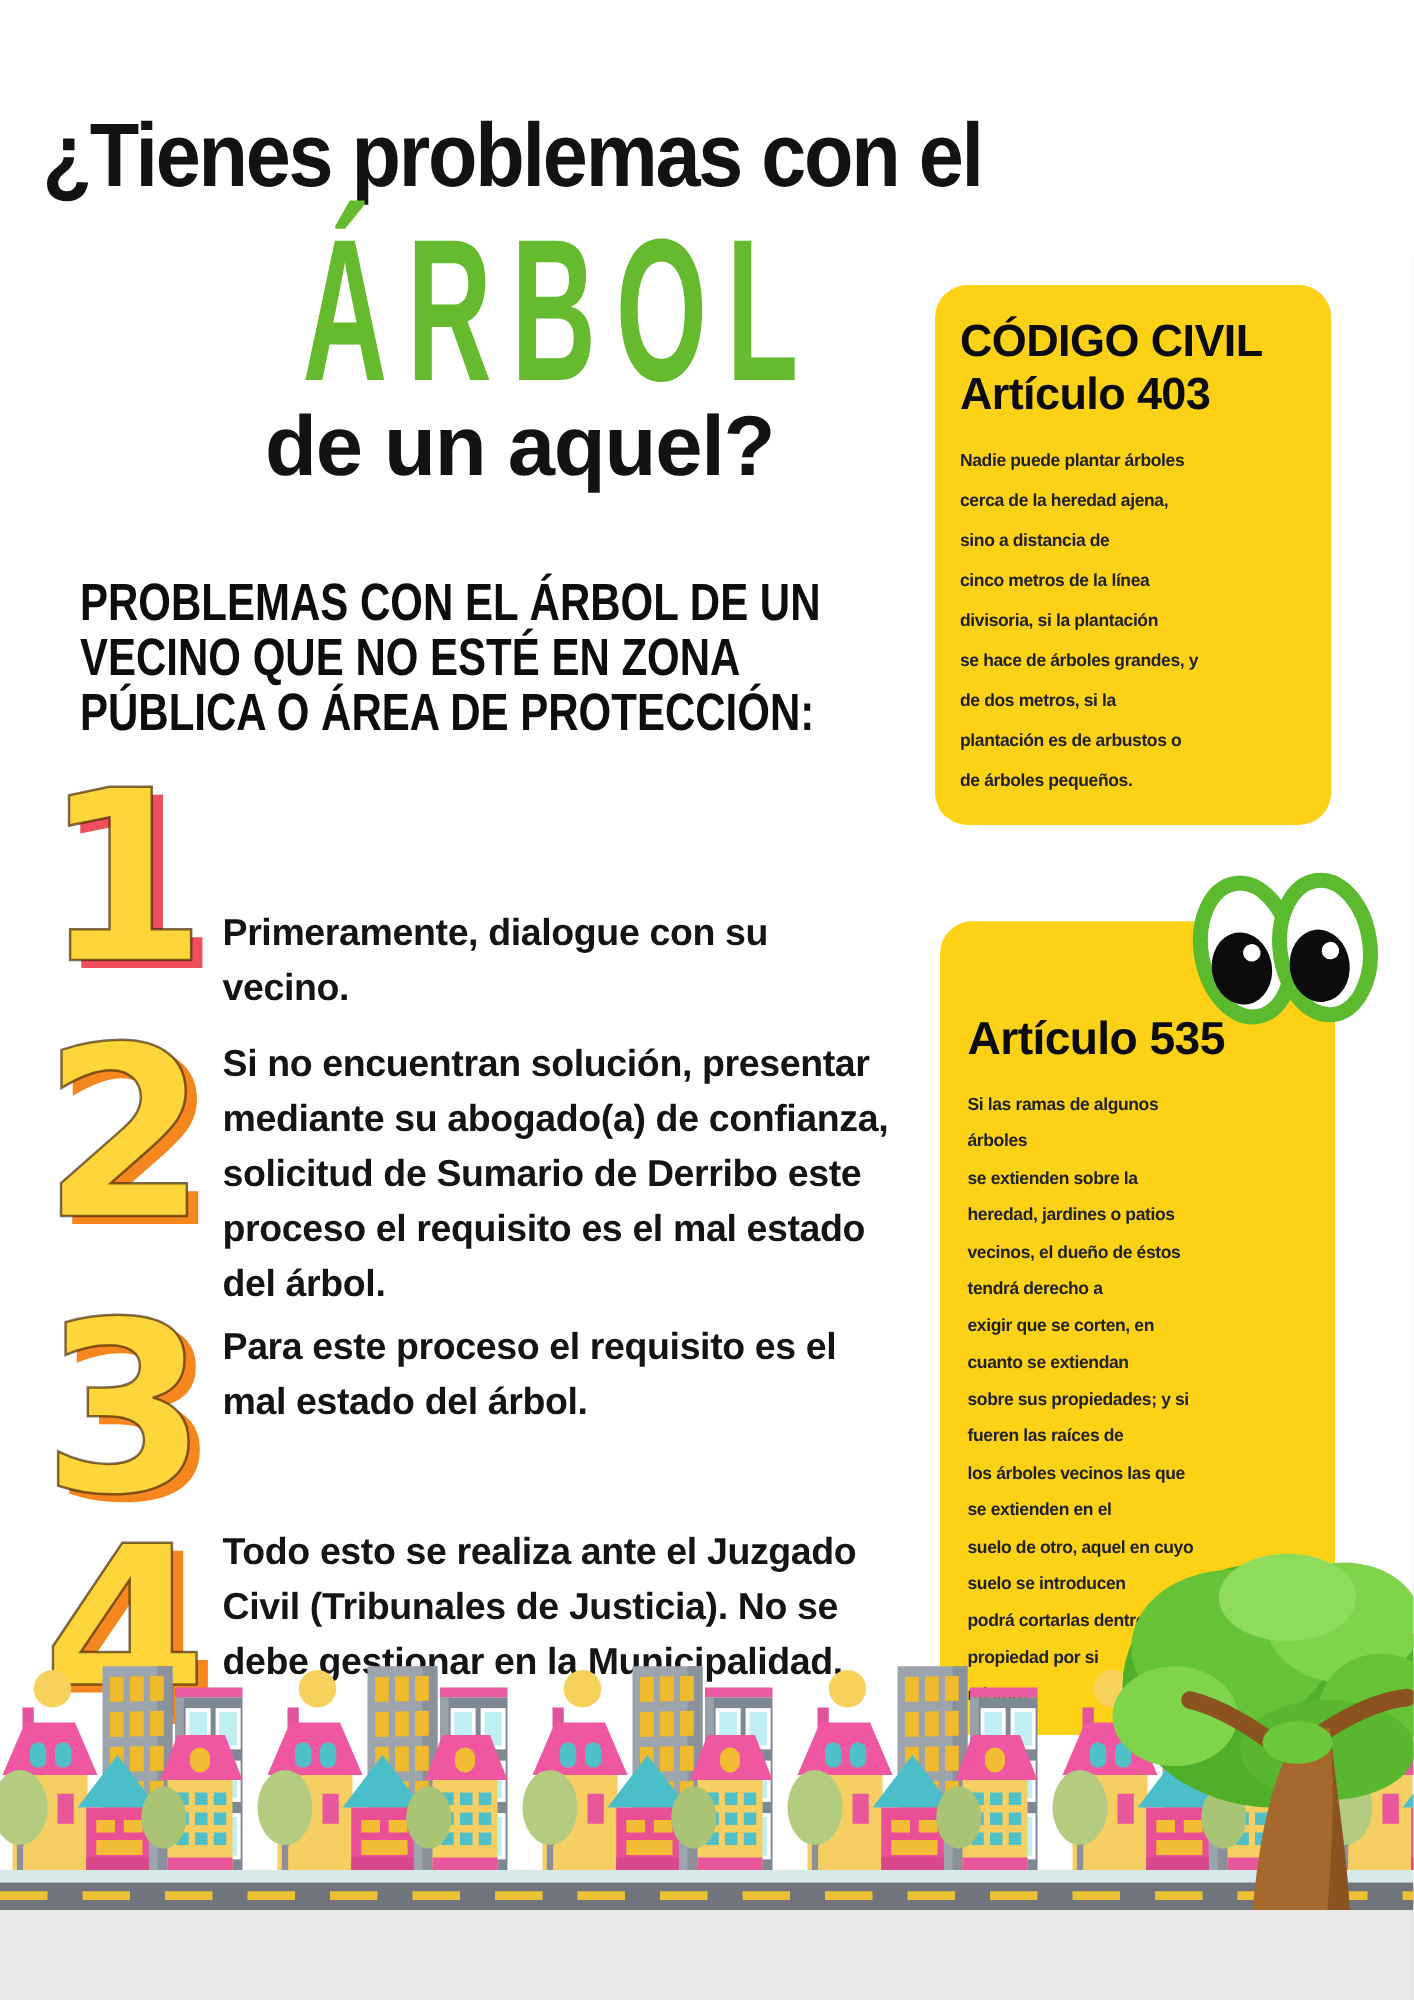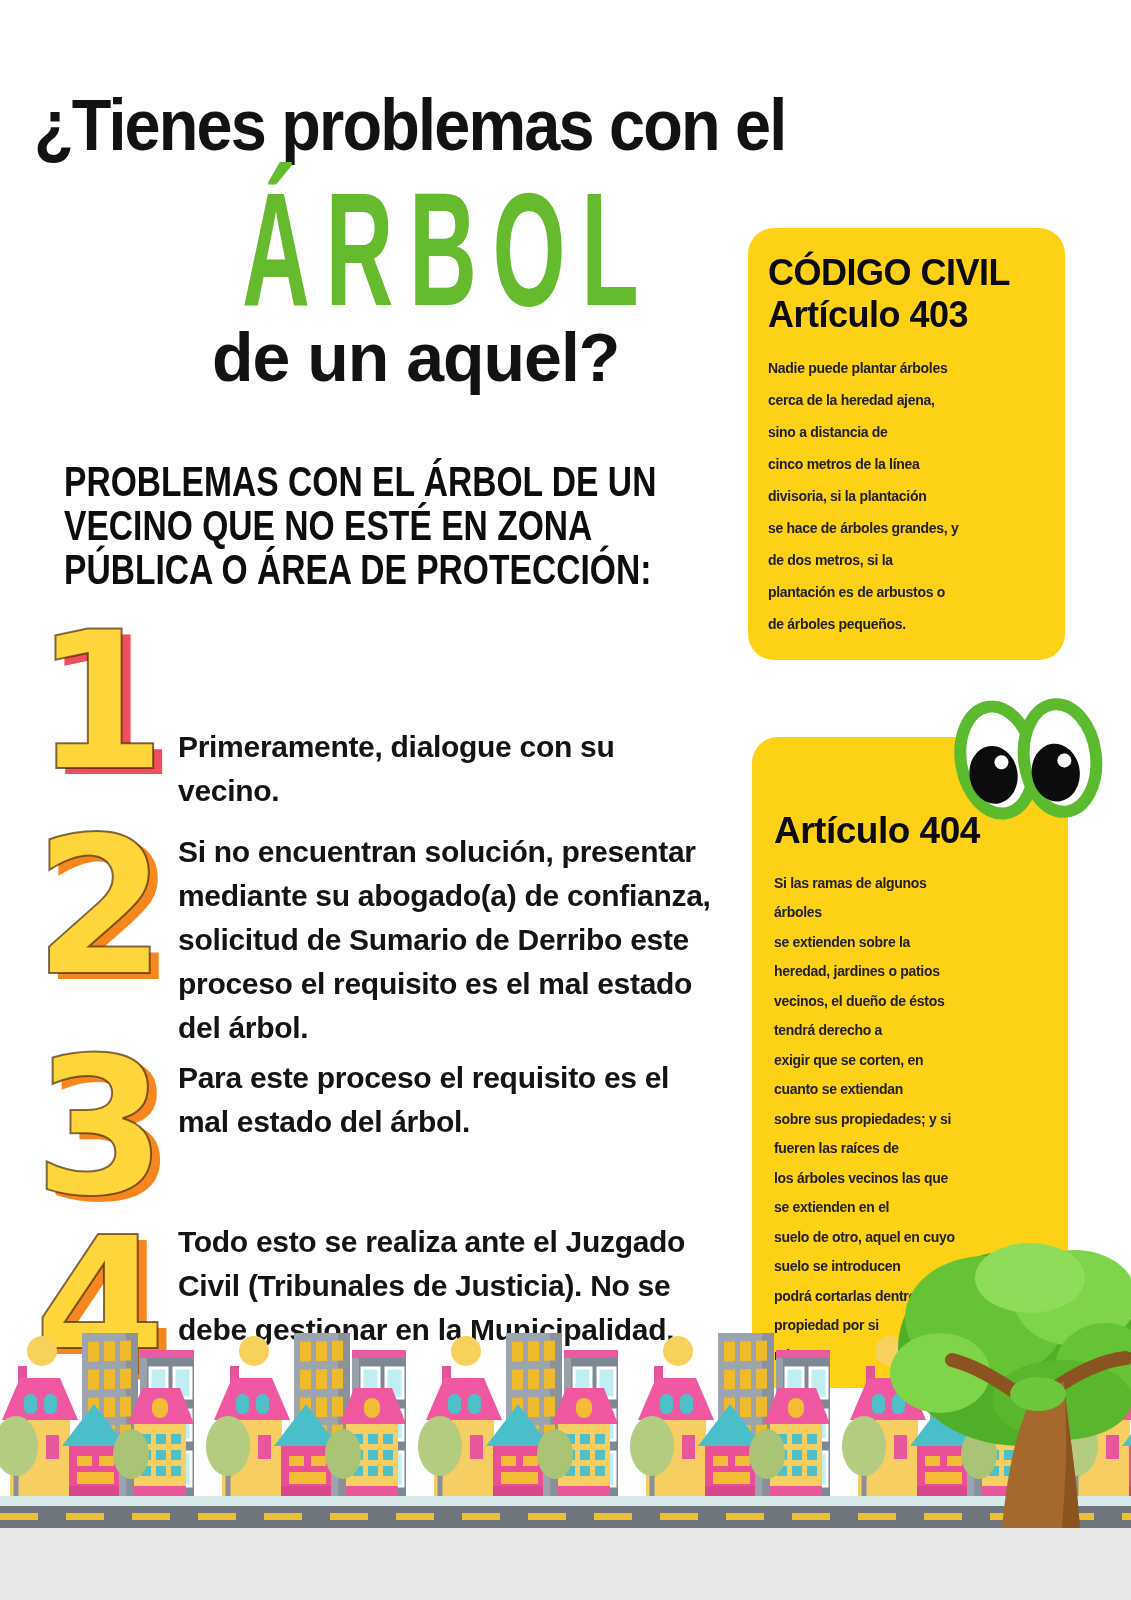--- a/index.html
+++ b/index.html
@@ -85,21 +85,21 @@
 sino a distancia de
 cinco metros de la línea
 divisoria, si la plantación
 se hace de árboles grandes, y
 de dos metros, si la
 plantación es de arbustos o
 de árboles pequeños.</div>
   </div>
 
   <div class="card card-404">
-    <div class="card-title">Artículo 404</div>
+    <div class="card-title">Artículo 535</div>
     <div class="card-body">Si las ramas de algunos
 árboles
 se extienden sobre la
 heredad, jardines o patios
 vecinos, el dueño de éstos
 tendrá derecho a
 exigir que se corten, en
 cuanto se extiendan
 sobre sus propiedades; y si
 fueren las raíces de

